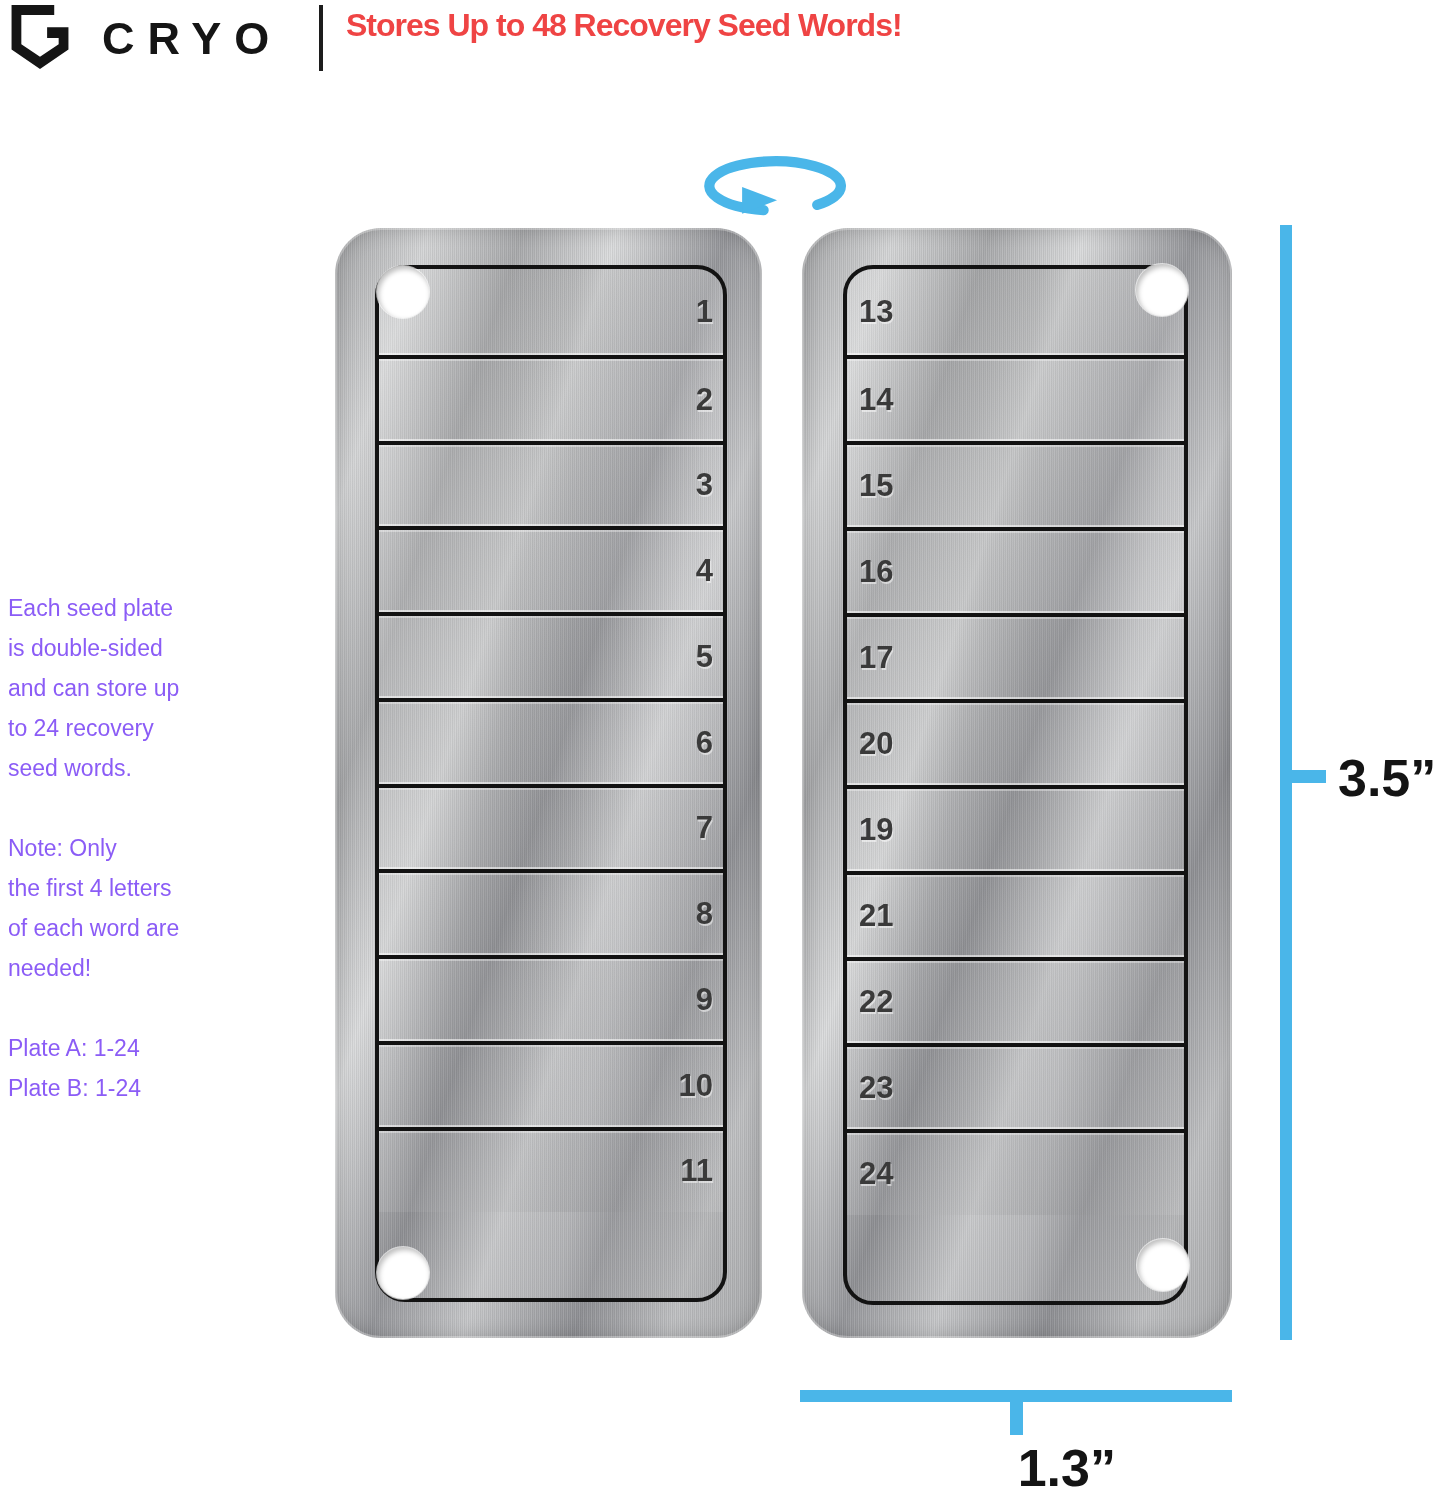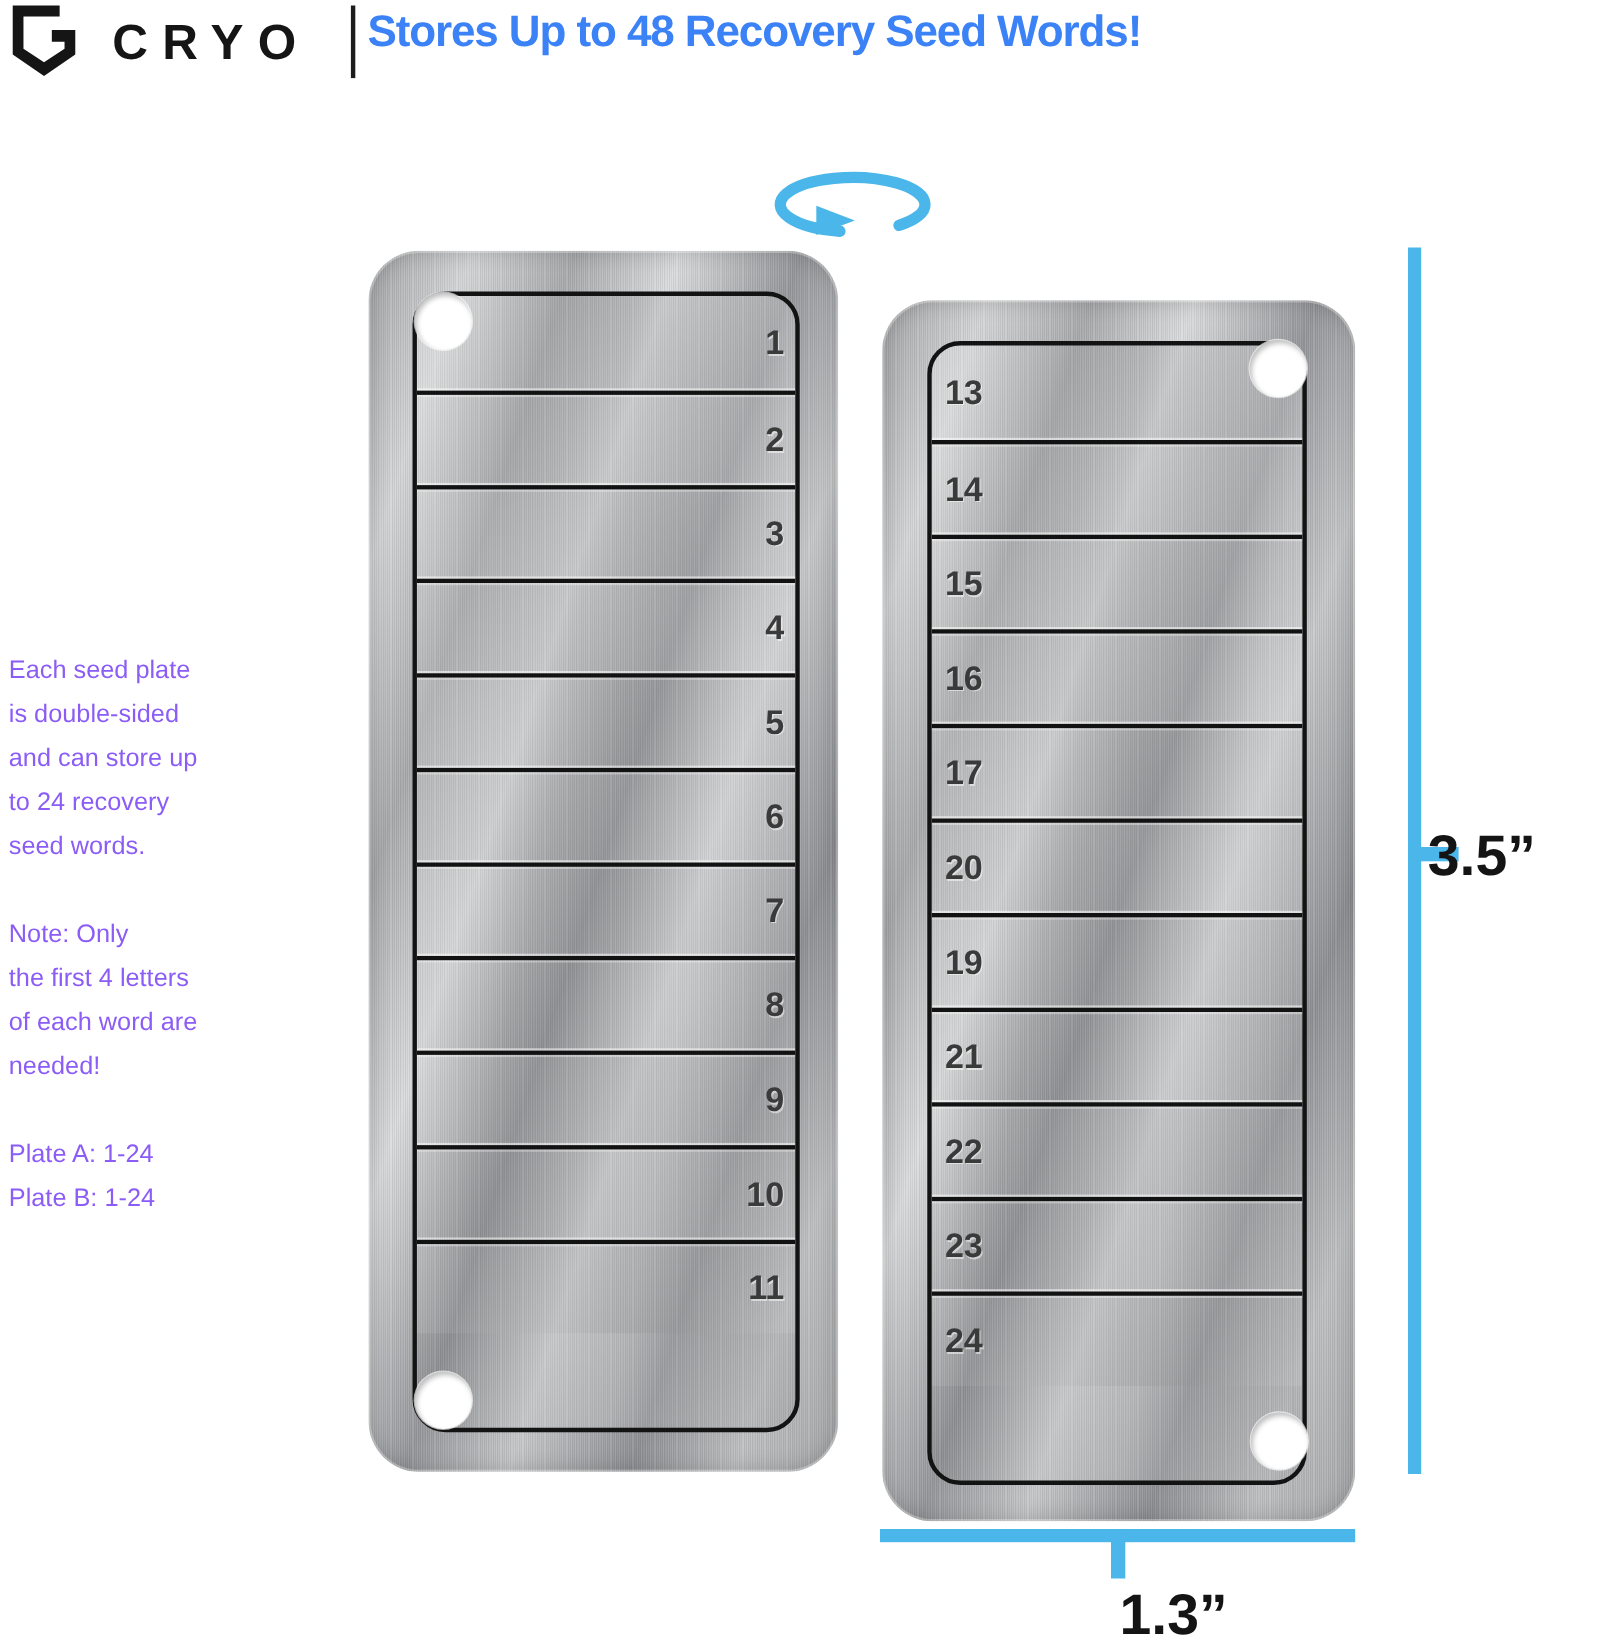--- a/index.html
+++ b/index.html
@@ -12,41 +12,41 @@
     overflow:hidden;
   }
   
   .logo-svg{position:absolute;left:8px;top:2px;width:64px;height:72px;}
   .brand{
     position:absolute;left:102px;top:13px;
     font-size:45px;font-weight:700;letter-spacing:13px;color:#151515;
   }
   .header-divider{position:absolute;left:319px;top:5px;width:4px;height:66px;background:#1c1c1c;}
   .headline{
-    position:absolute;left:334px;top:7px;width:1105px;
-    font-size:40px;font-weight:700;letter-spacing:-1px;color:#3b82f6;white-space:nowrap;
+    position:absolute;left:346px;top:7px;width:1105px;
+    font-size:32px;font-weight:700;letter-spacing:-1px;color:#ef4444;white-space:nowrap;
   }
   
   .rotate-svg{position:absolute;left:701px;top:154px;width:148px;height:66px;overflow:visible;}
   
   .plate{
     position:absolute;top:228px;height:1110px;border-radius:46px;
     background:
       repeating-linear-gradient(90deg,
         rgba(255,255,255,0.10) 0px, rgba(255,255,255,0.10) 1px,
         rgba(50,50,50,0.08) 1px, rgba(50,50,50,0.08) 2px,
         rgba(255,255,255,0.03) 2px, rgba(255,255,255,0.03) 3px,
         rgba(20,20,20,0.05) 3px, rgba(20,20,20,0.05) 4px),
       linear-gradient(108deg,
         #a2a3a5 0%, #d4d5d6 12%, #a8a9ab 24%, #dadbdc 36%,
         #95969a 50%, #c6c7c9 62%, #8e8f93 76%, #bebfc1 88%, #a5a6a8 100%);
     box-shadow: inset 0 0 0 2px rgba(255,255,255,0.30), inset 0 0 20px rgba(0,0,0,0.20);
   }
   .plate-a{left:335px;width:427px;}
-  .plate-b{left:802px;width:430px;margin-top:45px;}
+  .plate-b{left:802px;width:430px;}
   .inner{
     position:absolute;border:4px solid #131313;border-radius:30px;overflow:hidden;
     display:grid;grid-template-rows:repeat(12,1fr);
     background:linear-gradient(100deg,
       rgba(255,255,255,0.14), rgba(0,0,0,0.05) 38%,
       rgba(255,255,255,0.17) 68%, rgba(0,0,0,0.06) 100%);
   }
   .plate-a .inner{left:40px;top:37px;right:35px;bottom:36px;}
   .plate-b .inner{left:41px;top:37px;right:44px;bottom:33px;}
   .row{position:relative;display:flex;align-items:center;}
@@ -83,21 +83,21 @@
     font-size:23px;line-height:40px;color:#8b5cf6;font-weight:500;
   }
   .info p{margin:0 0 40px 0;white-space:pre-line;}
   
   .dim{position:absolute;background:#4AB6E9;}
   .dim-v-line{left:1280px;top:225px;width:12px;height:1115px;}
   .dim-v-tick{left:1280px;top:770px;width:46px;height:13px;}
   .dim-h-line{left:800px;top:1390px;width:432px;height:12px;}
   .dim-h-tick{left:1010px;top:1390px;width:13px;height:45px;}
   .dim-label{position:absolute;font-size:52px;font-weight:700;color:#141414;}
-  .dim-v-label{left:1298px;top:748px;}
+  .dim-v-label{left:1338px;top:748px;}
   .dim-h-label{left:916px;top:1438px;width:200px;text-align:right;}
 </style>
 </head>
 <body>
 
 <svg class="logo-svg" viewBox="0 0 72 78" aria-hidden="true">
   <path d="M4 2 H52 V13 H15 V46 L36 60 L57 46 V39 H44 V27 H68 V52 L36 74 L4 52 Z" fill="#151515"></path>
 </svg>
 <div class="brand">CRYO</div>
 <div class="header-divider"></div>

